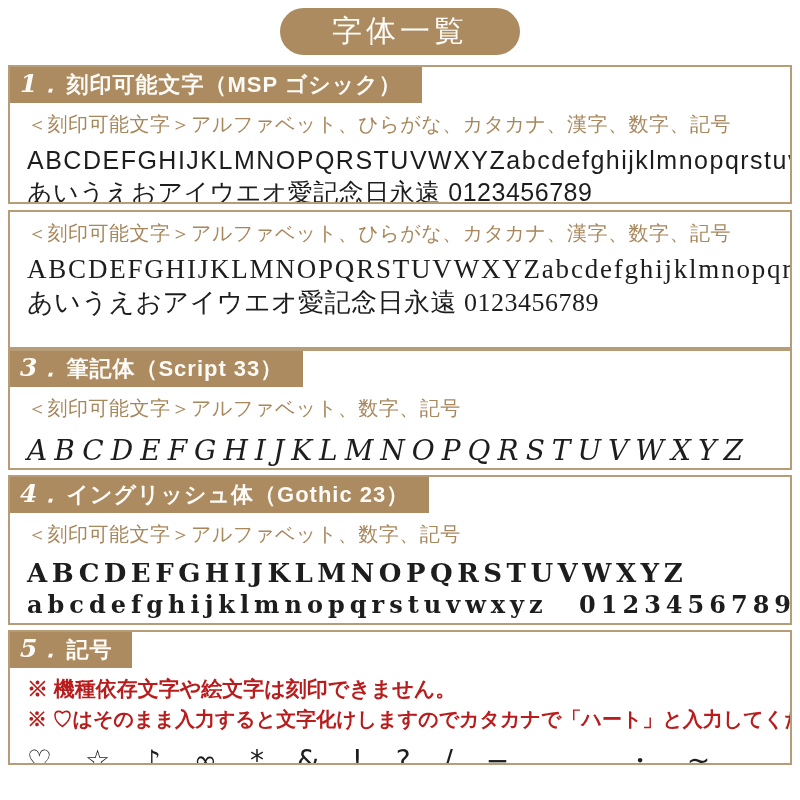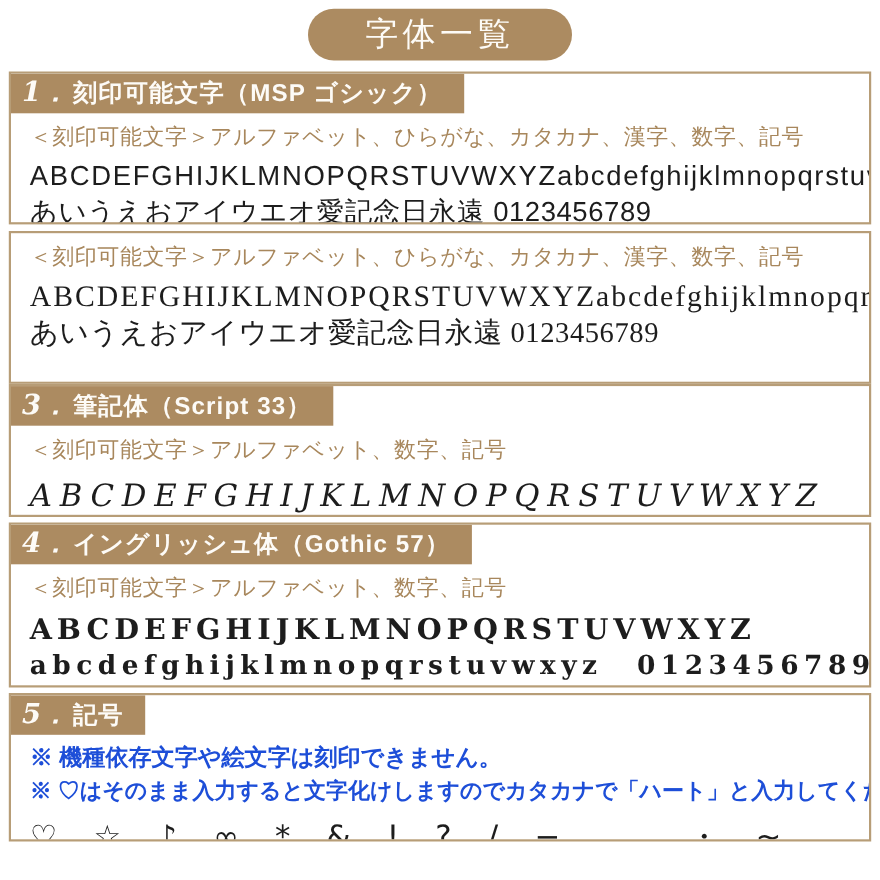--- a/index.html
+++ b/index.html
@@ -81,21 +81,21 @@
   
   .font-script-l1 { font-family: "DejaVu Serif", serif; font-style: italic; font-size: 28px; letter-spacing: 7px; margin-top: 12px; }
   .font-script-l2 { font-family: "DejaVu Serif", serif; font-style: italic; font-size: 26px; letter-spacing: 5.5px; word-spacing: 18px; margin-top: 0px; }
 
   
   .font-blackletter-l1 { font-family: "DejaVu Serif", serif; font-weight: bold; font-size: 26px; letter-spacing: 4.5px; margin-top: 10px; }
   .font-blackletter-l2 { font-family: "DejaVu Serif", serif; font-weight: bold; font-size: 24px; letter-spacing: 5px; word-spacing: 18px; margin-top: 2px; }
 
   
   .note {
-    color: #1d4ed8;
+    color: #b91c1c;
     font-weight: bold;
     font-size: 21px;
     line-height: 1.45;
     white-space: nowrap;
   }
   .note-2 { font-size: 20px; }
   .symbols-line {
     color: #1d1d1d;
     font-size: 28px;
     word-spacing: 24px;
@@ -138,21 +138,21 @@
     </div>
     <div class="content">
       <div class="allowed">＜刻印可能文字＞アルファベット、数字、記号</div>
       <div class="specimen font-script-l1">ABCDEFGHIJKLMNOPQRSTUVWXYZ</div>
       <div class="specimen font-script-l2">abcdefghijklmnopqrstuvwxyz 0123456789</div>
     </div>
   </div>
 
   <div class="section sec-4">
     <div class="band">
-      <span class="num">4．</span><span class="name">イングリッシュ体（Gothic 57）</span>
+      <span class="num">4．</span><span class="name">イングリッシュ体（Gothic 23）</span>
     </div>
     <div class="content">
       <div class="allowed">＜刻印可能文字＞アルファベット、数字、記号</div>
       <div class="specimen font-blackletter-l1">ABCDEFGHIJKLMNOPQRSTUVWXYZ</div>
       <div class="specimen font-blackletter-l2">abcdefghijklmnopqrstuvwxyz 0123456789</div>
     </div>
   </div>
 
   <div class="section sec-5">
     <div class="band">

